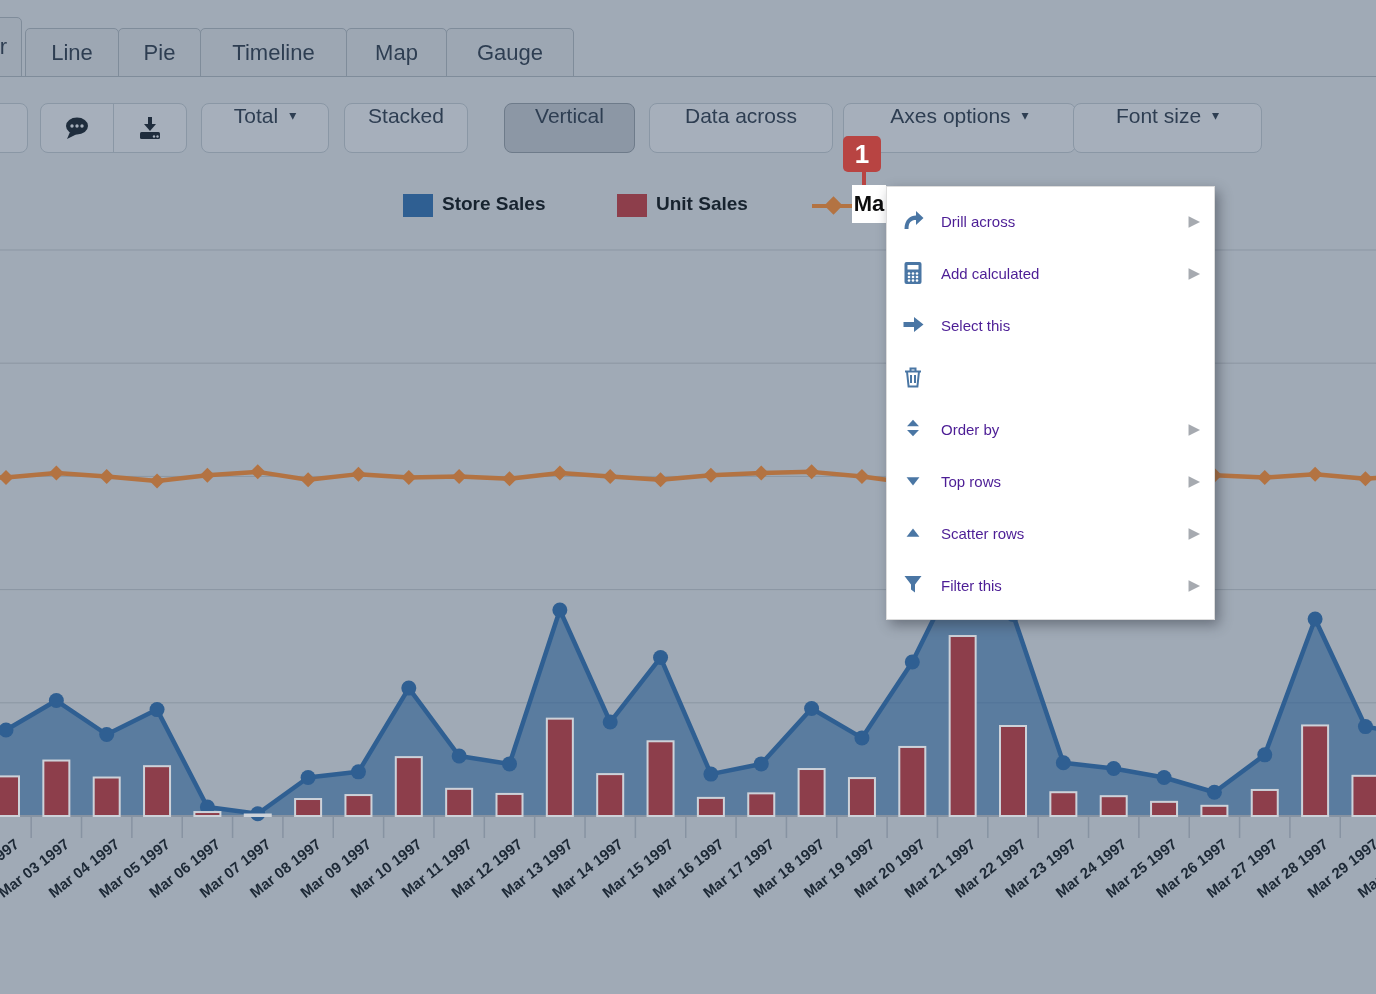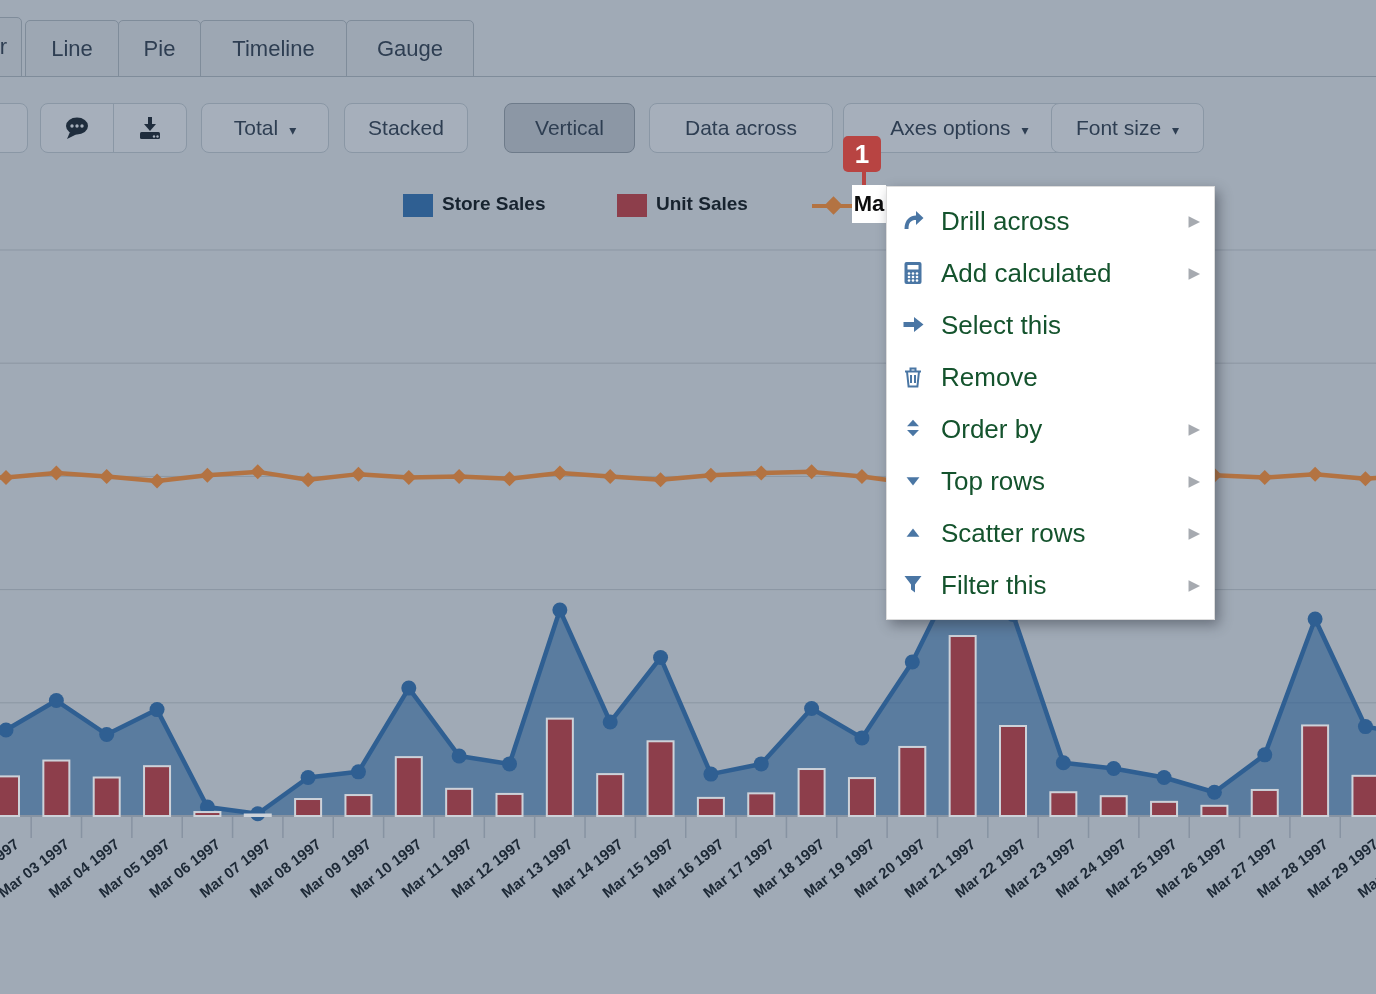--- a/index.html
+++ b/index.html
@@ -5,31 +5,31 @@
   html,body{margin:0;padding:0;}
   body{
     width:1376px;height:994px;position:relative;overflow:hidden;
     background:#a0aab6;
     font-family:"Liberation Sans",sans-serif;
     -webkit-font-smoothing:antialiased;
   }
   
   .tabs-row{position:absolute;top:12px;left:-40px;height:65px;display:flex;align-items:flex-end;}
   .tab{
-    box-sizing:border-box;height:57px;background:#9da7b3;border:1px solid #7f8c9a;
+    box-sizing:border-box;height:49px;background:#9da7b3;border:1px solid #7f8c9a;
     border-radius:5px 5px 0 0;display:flex;align-items:center;justify-content:center;
     font-size:22px;color:#2e3e52;margin-left:-1px;cursor:default;
   }
   .tab.partial{height:60px;justify-content:flex-end;padding-right:14px;overflow:hidden;}
   .tabs-underline{position:absolute;top:76px;left:0;width:1376px;height:1px;background:#7f8c9a;}
   
   .btn{
     position:absolute;top:103px;height:50px;box-sizing:border-box;
     background:#a6afbb;border:1px solid #8a97a5;border-radius:8px;
-    color:#2e3e52;font-size:21px;display:flex;align-items:center;justify-content:center;
+    color:#2e3e52;font-size:21px;display:flex;align-items:flex-start;justify-content:center;
   }
   .btn.active{background:#8c97a5;border-color:#6e7b8a;}
   .caret{font-family:"DejaVu Sans",sans-serif;font-size:14px;margin-left:11px;margin-top:3px;}
   .icon-group{
     position:absolute;top:103px;left:40px;width:147px;height:50px;box-sizing:border-box;
     background:#a6afbb;border:1px solid #8a97a5;border-radius:8px;display:flex;
   }
   .icon-cell{flex:1;display:flex;align-items:center;justify-content:center;}
   .icon-cell + .icon-cell{border-left:1px solid #8a97a5;}
   .btn-partial{position:absolute;top:103px;left:-30px;width:58px;height:50px;box-sizing:border-box;
@@ -46,21 +46,21 @@
     display:flex;align-items:center;justify-content:center;color:#fff;font-size:26px;font-weight:bold;z-index:6;}
   .badge-connector{position:absolute;left:862px;top:170px;width:4px;height:24px;background:#b84442;z-index:3;}
   
   .context-menu{
     position:absolute;left:886px;top:186px;width:329px;box-sizing:border-box;background:#ffffff;
     border:1px solid #dcdcdc;box-shadow:4px 5px 12px rgba(40,45,55,.45);z-index:5;padding:8px 0;
   }
   .context-menu ul{list-style:none;margin:0;padding:0;}
   .menu-item{height:52px;display:flex;align-items:center;padding:0 14px 0 12px;cursor:default;}
   .menu-icon{width:27px;height:24px;margin-right:15px;display:flex;align-items:center;justify-content:center;flex:none;}
-  .menu-label{font-size:26px;color:#14532d;flex:1;}
+  .menu-label{font-size:15px;color:#4c1d95;flex:1;}
   .submenu-arrow{font-family:"DejaVu Sans",sans-serif;font-size:15px;color:#a6aab0;}
   
   #chart{position:absolute;left:0;top:0;z-index:1;}
 </style>
 </head>
 <body>
 
 <svg id="chart" width="1376" height="994" viewBox="0 0 1376 994">
     <line x1="0" y1="702.8" x2="1376" y2="702.8" stroke="#8b96a3" stroke-width="1"></line>
     <line x1="0" y1="589.6" x2="1376" y2="589.6" stroke="#8b96a3" stroke-width="1"></line>
@@ -224,20 +224,23 @@
   </div>
   <div class="tab" style="width:94px;margin-left:3px">
       <span>Line</span>
     </div>
   <div class="tab" style="width:83px">
       <span>Pie</span>
     </div>
   <div class="tab" style="width:147px">
       <span>Timeline</span>
     </div>
+  <div class="tab" style="width:101px">
+      <span>Map</span>
+    </div>
   <div class="tab" style="width:128px">
       <span>Gauge</span>
     </div>
 </div>
 <div class="tabs-underline"></div>
 
 <div class="btn-partial">
   
 </div>
 
@@ -272,21 +275,21 @@
 <div class="btn active" style="left:504px;width:131px">
   <span>Vertical</span>
 </div>
 <div class="btn" style="left:649px;width:184px">
   <span>Data across</span>
 </div>
 <div class="btn" style="left:843px;width:233px">
   <span>Axes options</span>
   <span class="caret">▾</span>
 </div>
-<div class="btn" style="left:1051px;width:153px">
+<div class="btn" style="left:1073px;width:189px">
   <span>Font size</span>
   <span class="caret">▾</span>
 </div>
 
 <div class="legend-swatch" style="left:403px;top:194px;background:#2f5f92"></div>
 <div class="legend-label" style="left:442px;top:193px">Store Sales</div>
 <div class="legend-swatch" style="left:617px;top:194px;background:#8d3e4b"></div>
 <div class="legend-label" style="left:656px;top:193px">Unit Sales</div>
 <div class="legend-line" style="left:812px;top:204px;width:43px"></div>
 <div class="legend-diamond" style="left:827px;top:199px"></div>
@@ -342,21 +345,20 @@
           <svg width="24" height="24" viewBox="0 0 24 24">
             <g stroke="#4a76a4" stroke-width="2" fill="none">
               <path d="M4 6.5 H20"></path>
               <path d="M9.5 6 V3.5 H14.5 V6"></path>
               <path d="M6 6.5 L7.6 21.5 H16.4 L18 6.5"></path>
               <path d="M10 10 V18"></path>
               <path d="M14 10 V18"></path>
             </g>
           </svg>
         </span>
-        <span class="menu-label">Remove</span>
       </li>
       <li class="menu-item">
         <span class="menu-icon">
           <svg width="22" height="24" viewBox="0 0 24 24">
             <polygon points="12,2 18.5,9 5.5,9" fill="#4a76a4"></polygon>
             <polygon points="5.5,13 18.5,13 12,20" fill="#4a76a4"></polygon>
           </svg>
         </span>
         <span class="menu-label">Order by</span>
         <span class="submenu-arrow">▶</span>

